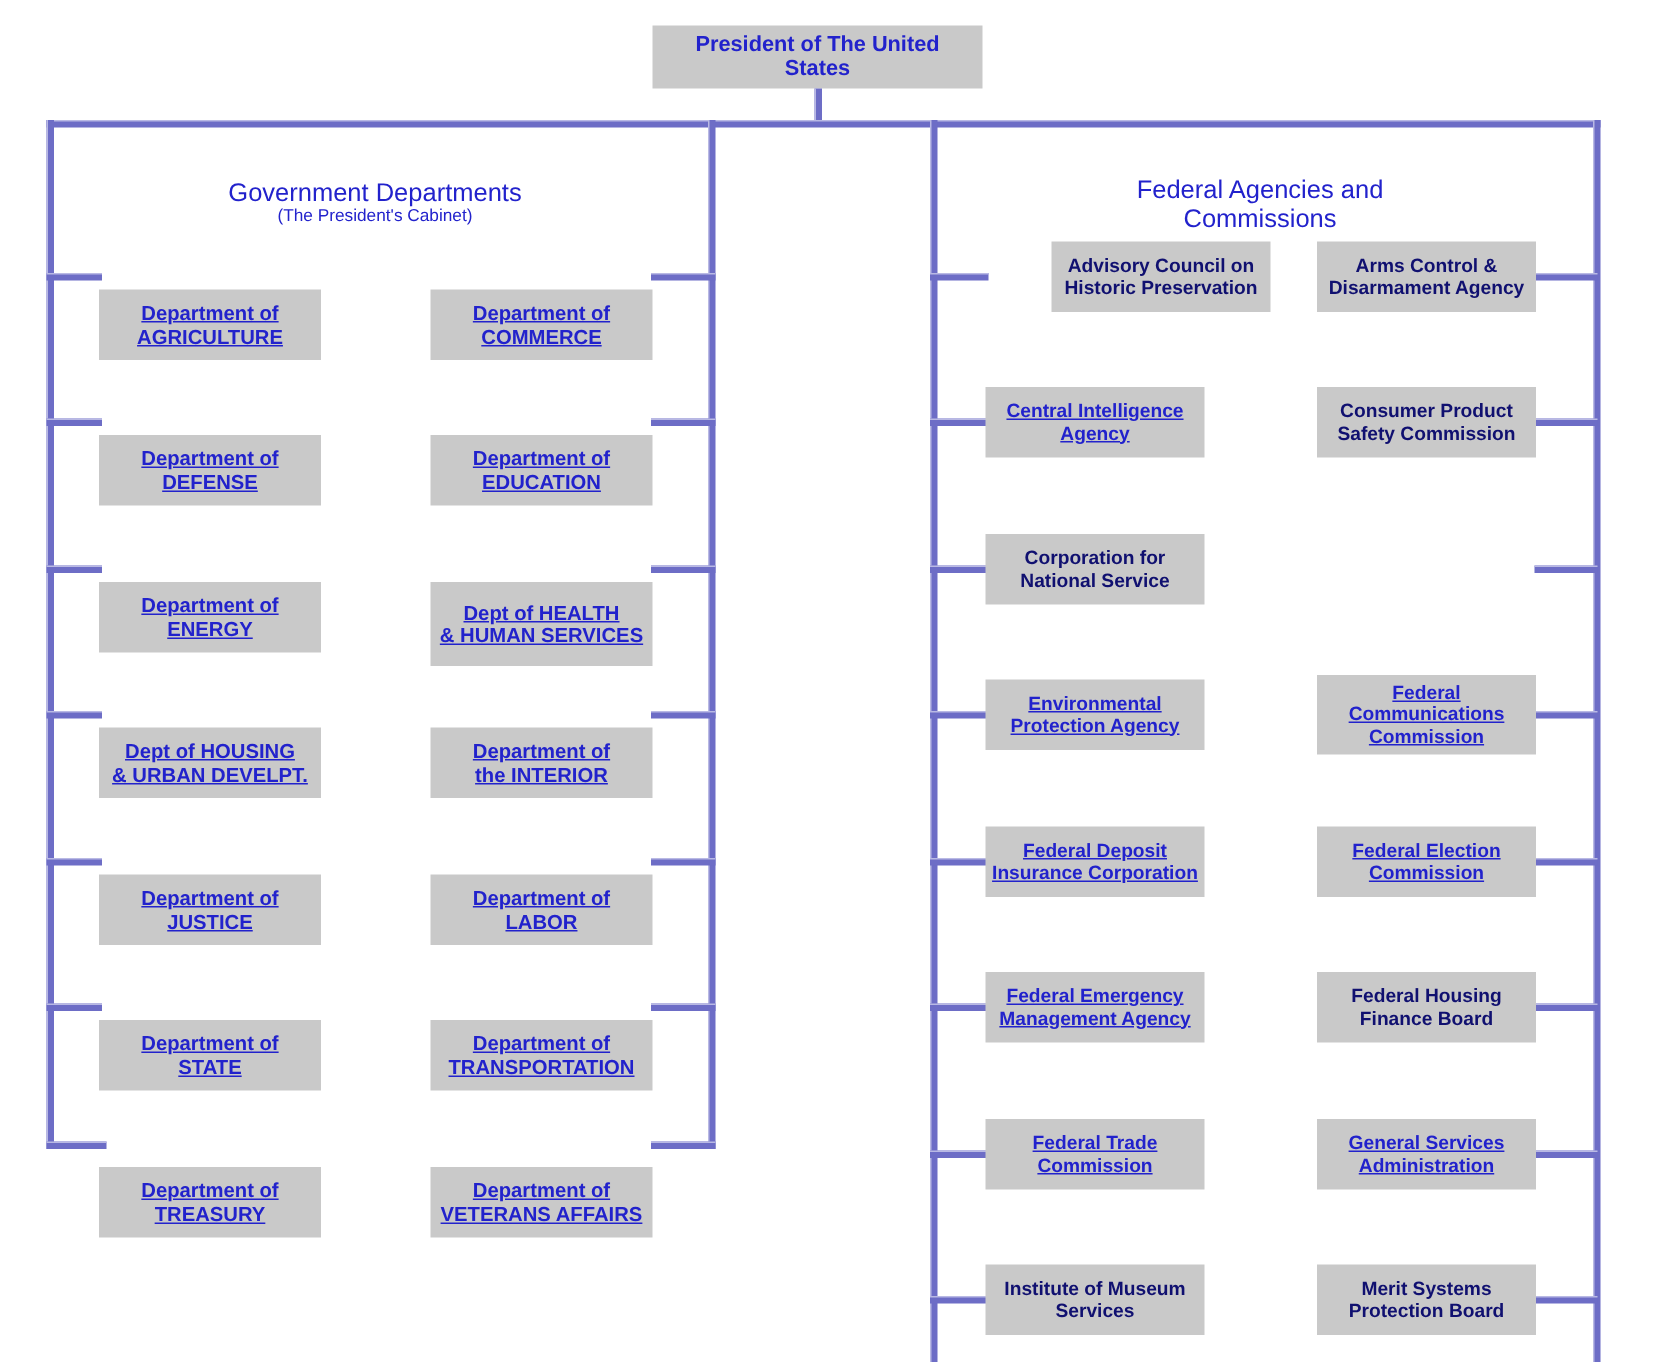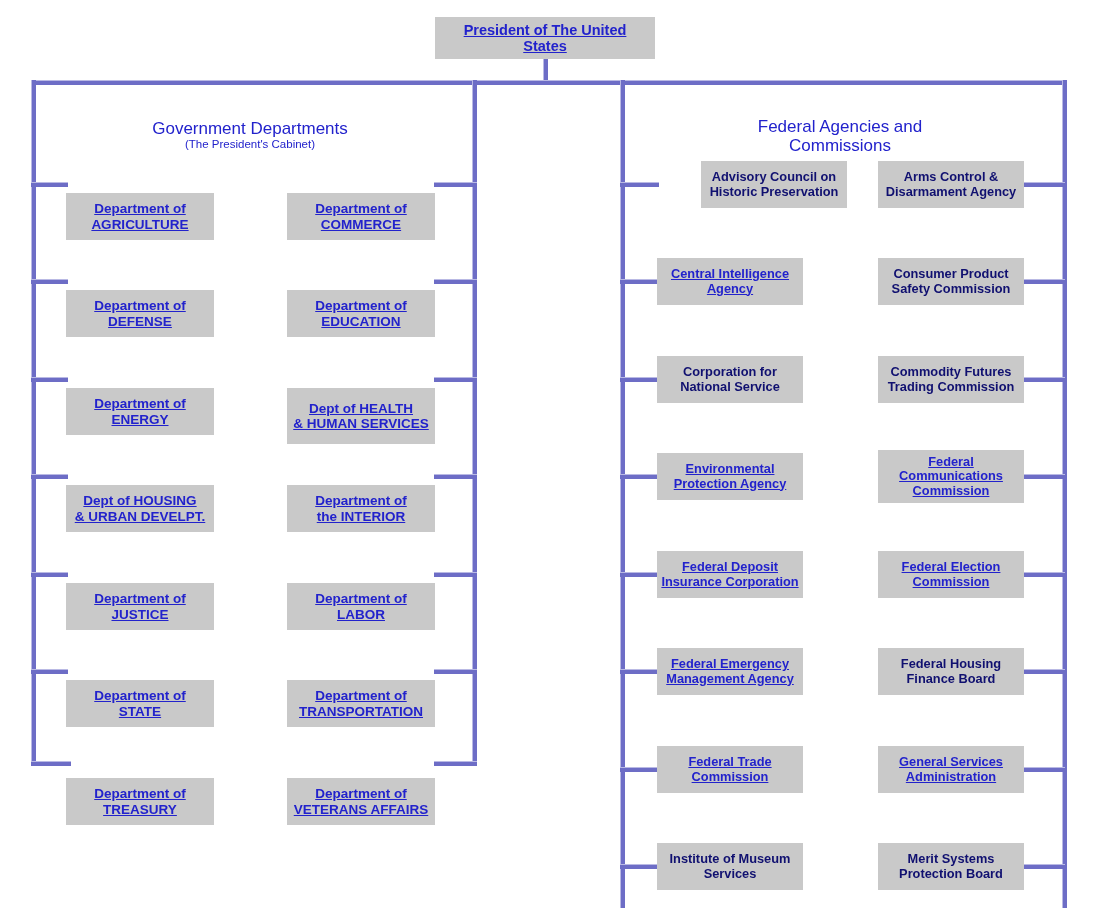--- a/index.html
+++ b/index.html
@@ -31,21 +31,21 @@
 
   
   .link .txt{color:#2222cc;text-decoration:underline;font-weight:bold;}
   
   .plain .txt{color:#101070;text-decoration:none;font-weight:bold;}
 
   .dept{font-size:13.5px;margin-top:32px;}
   .agency{font-size:12.8px;}
 
   #president{font-size:14.5px;}
-  #president .txt{color:#2222cc;text-decoration:underline;font-weight:bold;}
+  #president .txt{color:#2222cc;font-weight:bold;}
 
   
   .group-title{
     position:absolute;text-align:center;color:#2222cc;
     font-size:17px;font-weight:normal;line-height:1.12;
   }
   .group-sub{
     position:absolute;text-align:center;color:#2222cc;
     font-size:11.5px;font-weight:normal;line-height:1.1;
   }
@@ -188,23 +188,20 @@
   <div class="node agency plain" style="left:878px;top:161px;width:146px;height:47px;">
     <span class="txt"><span>Arms Control &amp;</span><br><span>Disarmament Agency</span></span>
   </div>
 
   <div class="hline" style="left:1023px;top:279px;width:42px;"></div>
   <div class="node agency plain" style="left:878px;top:258px;width:146px;height:47px;">
     <span class="txt"><span>Consumer Product</span><br><span>Safety Commission</span></span>
   </div>
 
   <div class="hline" style="left:1023px;top:377px;width:42px;"></div>
-  <div class="node agency plain" style="left:878px;top:356px;width:146px;height:47px;">
-    <span class="txt"><span>Commodity Futures</span><br><span>Trading Commission</span></span>
-  </div>
 
   <div class="hline" style="left:1023px;top:474px;width:42px;"></div>
   <div class="node agency link" style="left:878px;top:450px;width:146px;height:53px;align-items:center;">
     <span class="txt"><span>Federal</span><br><span>Communications</span><br><span>Commission</span></span>
   </div>
 
   <div class="hline" style="left:1023px;top:572px;width:42px;"></div>
   <div class="node agency link" style="left:878px;top:551px;width:146px;height:47px;">
     <span class="txt"><span>Federal Election</span><br><span>Commission</span></span>
   </div>

